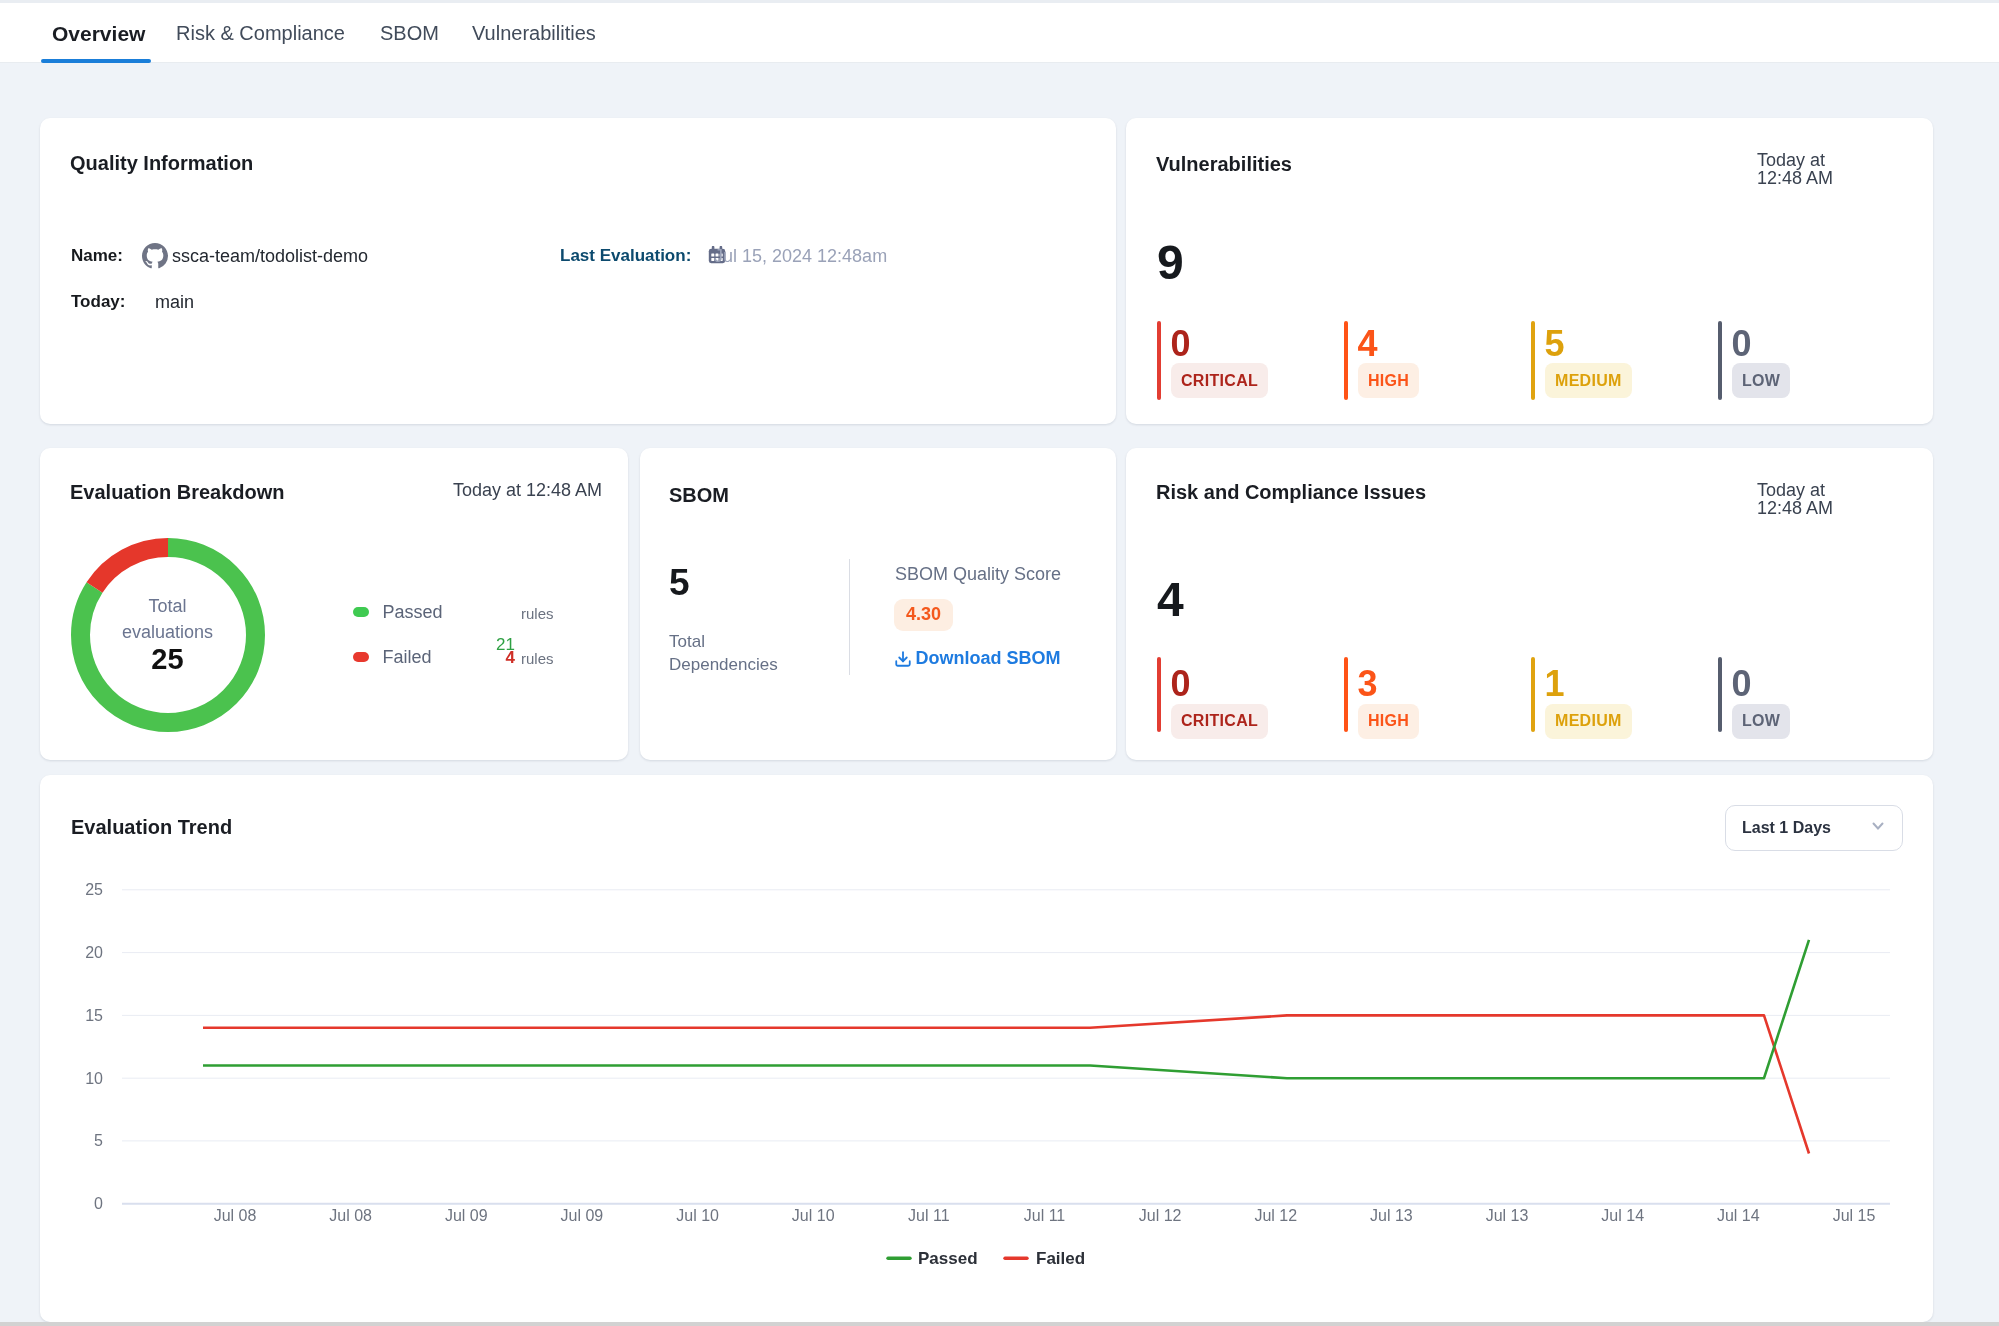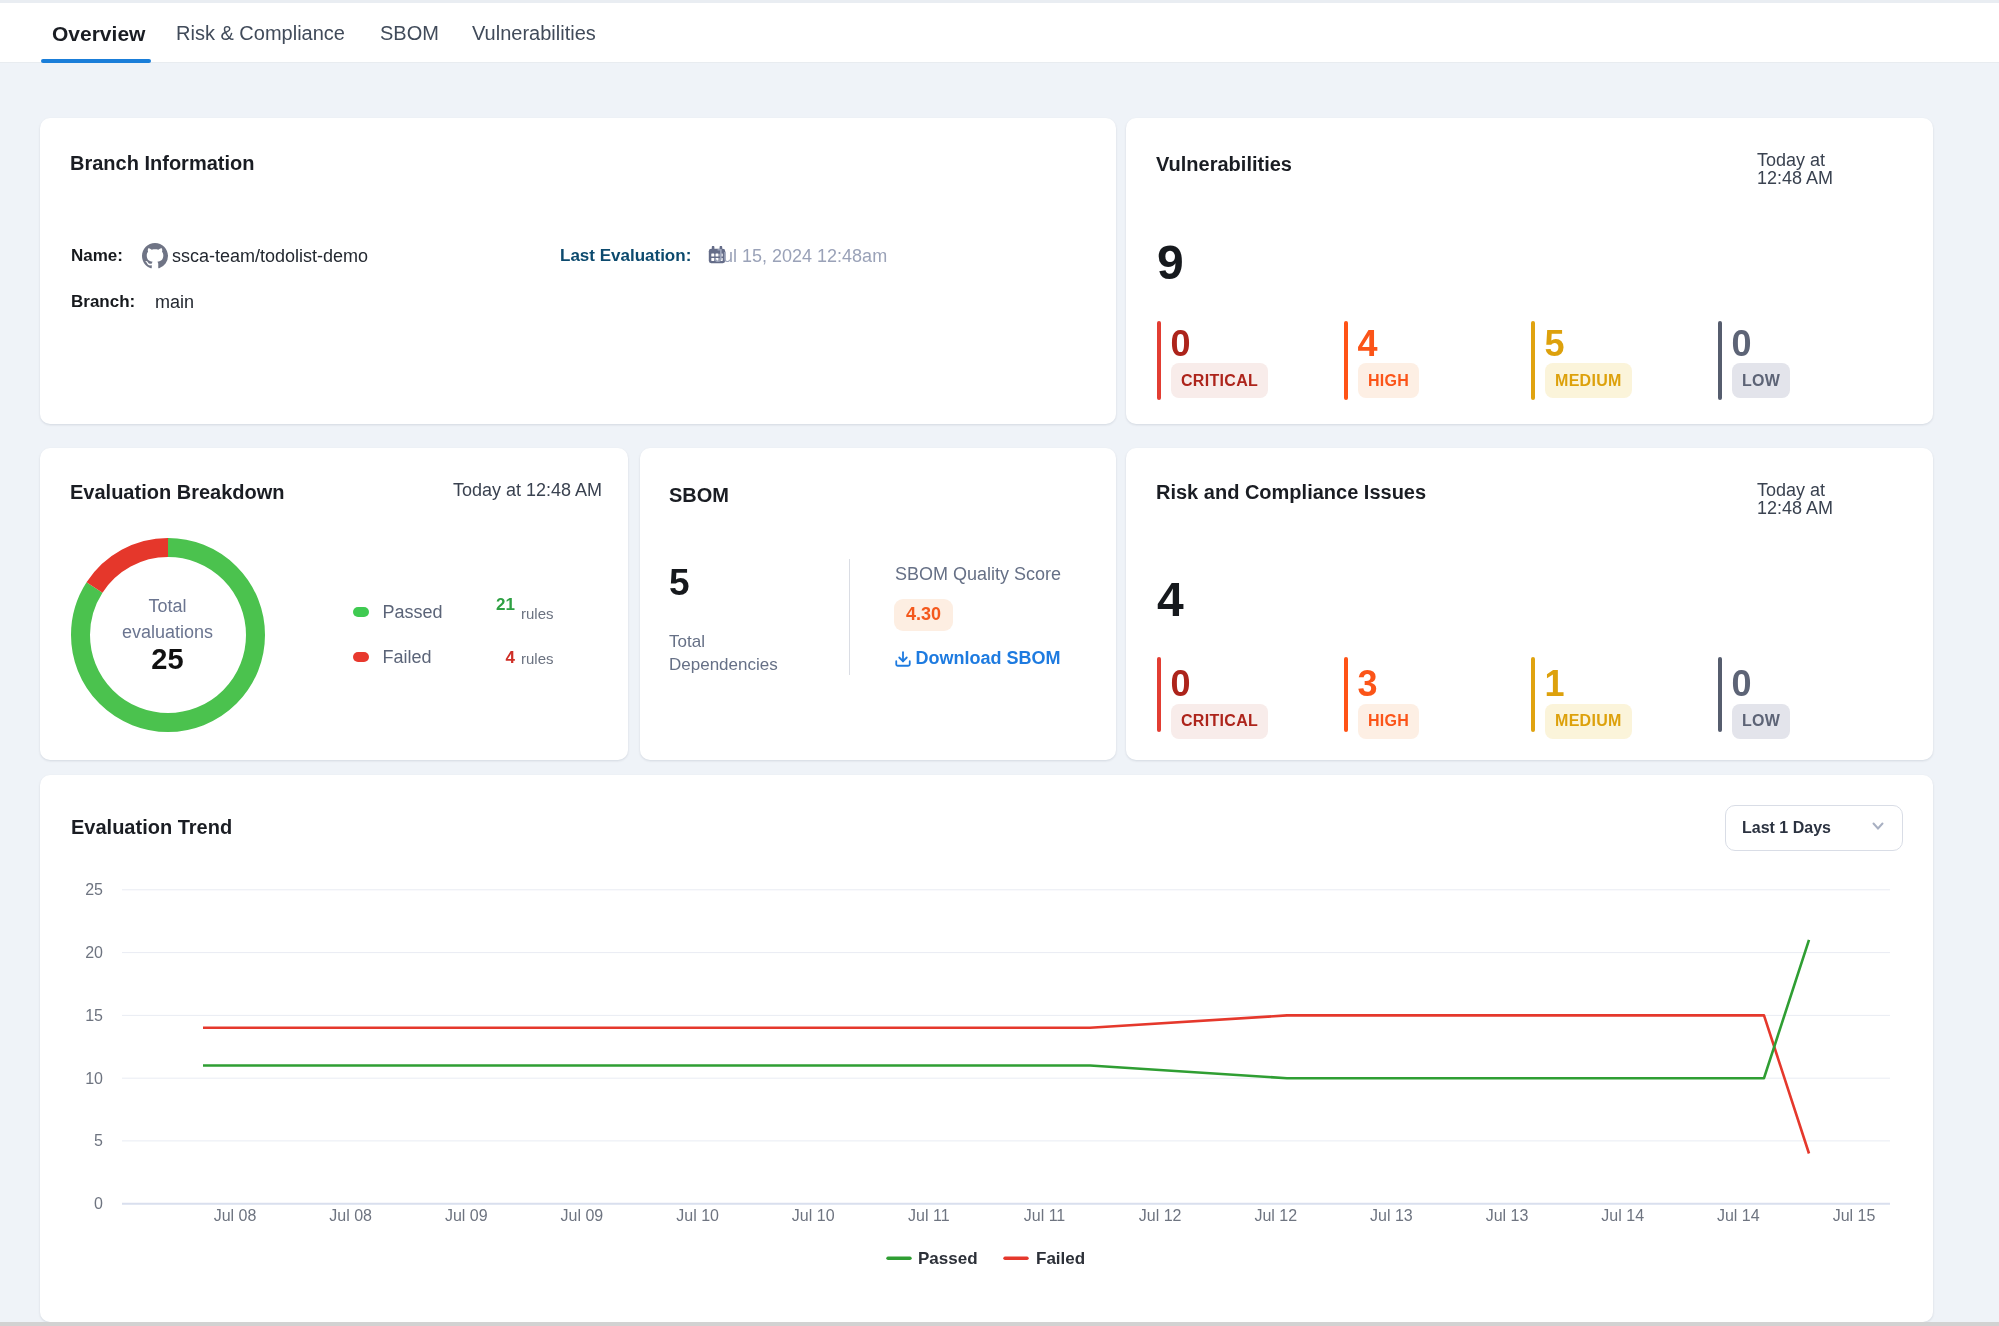--- a/index.html
+++ b/index.html
@@ -20,41 +20,41 @@
 <div class="abs" style="left:472px;top:22.6px;font-size:20px;color:#414b5a;line-height:1;">Vulnerabilities</div>
 <div class="abs" style="left:41px;top:59px;width:110px;height:4px;border-radius:2px;background:#1a7ed9;"></div>
 
 <div class="card" style="left:40px;top:117.5px;width:1076px;height:306.5px;"></div>
 <div class="card" style="left:1126px;top:117.5px;width:807px;height:306.5px;"></div>
 <div class="card" style="left:40px;top:447.6px;width:588px;height:312.8px;"></div>
 <div class="card" style="left:640px;top:447.6px;width:476px;height:312.8px;"></div>
 <div class="card" style="left:1126px;top:447.6px;width:807px;height:312.8px;"></div>
 <div class="card" style="left:40px;top:774.8px;width:1893px;height:547px;"></div>
 
-<div class="abs t20" style="left:70px;top:153.4px;">Branch Information</div>
+<div class="abs t20" style="left:70px;top:153.4px;">Quality Information</div>
 <div class="abs" style="left:71px;top:247.4px;font-size:17px;font-weight:bold;color:#16191d;line-height:1;">Name:</div>
 <svg class="abs" style="left:142px;top:242.5px;" width="26" height="26" viewBox="0 0 16 16" fill="#6f7485">
       <path d="M8 0C3.58 0 0 3.58 0 8c0 3.54 2.29 6.53 5.47 7.59.4.07.55-.17.55-.38 0-.19-.01-.82-.01-1.49-2.01.37-2.53-.49-2.69-.94-.09-.23-.48-.94-.82-1.13-.28-.15-.68-.52-.01-.53.63-.01 1.08.58 1.23.82.72 1.21 1.87.87 2.33.66.07-.52.28-.87.51-1.07-1.78-.2-3.64-.89-3.64-3.95 0-.87.31-1.59.82-2.15-.08-.2-.36-1.02.08-2.12 0 0 .67-.21 2.2.82.64-.18 1.32-.27 2-.27s1.36.09 2 .27c1.53-1.04 2.2-.82 2.2-.82.44 1.1.16 1.92.08 2.12.51.56.82 1.27.82 2.15 0 3.07-1.87 3.75-3.65 3.95.29.25.54.73.54 1.48 0 1.07-.01 1.93-.01 2.2 0 .21.15.46.55.38A8.01 8.01 0 0 0 16 8c0-4.42-3.58-8-8-8z"></path>
     </svg>
 <div class="abs" style="left:172px;top:246.9px;font-size:18px;color:#232830;line-height:1;">ssca-team/todolist-demo</div>
 <div class="abs" style="left:560px;top:247.4px;font-size:17px;font-weight:bold;color:#0c4a6e;line-height:1;">Last Evaluation:</div>
 <svg class="abs" style="left:708px;top:245.5px;" width="18" height="18" viewBox="0 0 18 18">
       <rect x="0.8" y="2.8" width="16.4" height="14.4" rx="2.4" fill="#646c88"></rect>
       <path d="M5.1 1.1 v2.6 M12.9 1.1 v2.6" stroke="#646c88" stroke-width="2.6" stroke-linecap="round" fill="none"></path>
       <g fill="#fff">
         <rect x="3.3" y="7.6" width="3" height="3" rx="0.4"></rect>
         <rect x="7.5" y="7.6" width="3" height="3" rx="0.4"></rect>
         <rect x="11.7" y="7.6" width="3" height="3" rx="0.4"></rect>
         <rect x="3.3" y="12" width="3" height="3" rx="0.4"></rect>
         <rect x="7.5" y="12" width="3" height="3" rx="0.4"></rect>
         <rect x="11.7" y="12" width="3" height="3" rx="0.4"></rect>
       </g>
     </svg>
 <div class="abs" style="left:714px;top:246.9px;font-size:18px;color:#9aa2b8;line-height:1;">Jul 15, 2024 12:48am</div>
-<div class="abs" style="left:71px;top:292.8px;font-size:17px;font-weight:bold;color:#16191d;line-height:1;">Branch:</div>
+<div class="abs" style="left:71px;top:292.8px;font-size:17px;font-weight:bold;color:#16191d;line-height:1;">Today:</div>
 <div class="abs" style="left:155px;top:292.7px;font-size:18px;color:#232830;line-height:1;">main</div>
 
 <div class="abs t20" style="left:1156px;top:153.6px;">Vulnerabilities</div>
 <div class="abs today" style="left:1757px;top:150.6px;">Today at 12:48 AM</div>
 <div class="bignum" style="left:1157px;top:238.8px;">9</div>
 <div class="bar" style="left:1157px;top:320.5px;height:79.5px;background:#e23d32;"></div>
 <div class="statnum" style="left:1170.5px;top:325.8px;color:#ad241b;">0</div>
 <div class="badge" style="left:1171px;top:363px;background:#f8ecea;color:#ad241b;">CRITICAL</div>
 <div class="bar" style="left:1344px;top:320.5px;height:79.5px;background:#ff5316;"></div>
 <div class="statnum" style="left:1357.5px;top:325.8px;color:#fb5418;">4</div>
@@ -87,21 +87,21 @@
 <svg class="abs" style="left:70.5px;top:537.5px;" width="194" height="194" viewBox="0 0 194 194">
 <g transform="rotate(-90 97 97)">
 <circle cx="97" cy="97" r="87.5" fill="none" stroke="#4bc24e" stroke-width="19" stroke-dasharray="461.81 549.78"></circle>
 <circle cx="97" cy="97" r="87.5" fill="none" stroke="#e5372b" stroke-width="19" stroke-dasharray="87.96 549.78" stroke-dashoffset="-461.81"></circle>
 </g>
     </svg>
 <div class="abs" style="left:97.5px;top:593px;width:140px;text-align:center;font-size:18px;color:#6b7590;line-height:26px;">Total<br>evaluations</div>
 <div class="abs" style="left:97.5px;top:645px;width:140px;text-align:center;font-size:29px;font-weight:bold;color:#111;line-height:1;">25</div>
 <div class="abs" style="left:353px;top:607px;width:16px;height:10px;border-radius:5px;background:#3fca51;"></div>
 <div class="abs" style="left:382.5px;top:603px;font-size:18px;color:#5b6478;line-height:1;">Passed</div>
-<div class="abs" style="left:445px;top:596px;width:70px;text-align:right;font-size:17px;font-weight:bold;color:#2ea043;line-height:1;">21</div>
+<div class="abs" style="left:445px;top:636px;width:70px;text-align:right;font-size:17px;font-weight:normal;color:#2ea043;line-height:1;">21</div>
 <div class="abs" style="left:521px;top:605.5px;font-size:15px;color:#6b7280;line-height:1;">rules</div>
 <div class="abs" style="left:353px;top:652px;width:16px;height:10px;border-radius:5px;background:#e8392e;"></div>
 <div class="abs" style="left:382.5px;top:648px;font-size:18px;color:#5b6478;line-height:1;">Failed</div>
 <div class="abs" style="left:445px;top:649px;width:70px;text-align:right;font-size:17px;font-weight:bold;color:#cf2f26;line-height:1;">4</div>
 <div class="abs" style="left:521px;top:650.5px;font-size:15px;color:#6b7280;line-height:1;">rules</div>
 
 <div class="abs t20" style="left:669px;top:485px;">SBOM</div>
 <div class="abs" style="left:669px;top:563.7px;font-size:37px;font-weight:bold;color:#16191d;line-height:1;">5</div>
 <div class="abs" style="left:669px;top:631px;font-size:17px;color:#667086;line-height:22.5px;">Total<br>Dependencies</div>
 <div class="abs" style="left:849px;top:559px;width:1px;height:116px;background:#dadde4;"></div>

